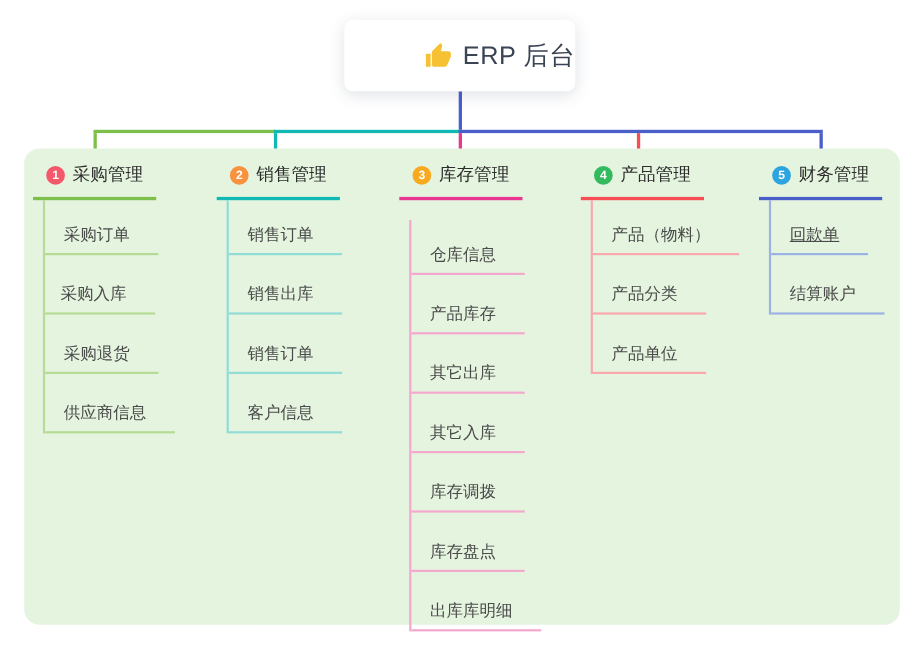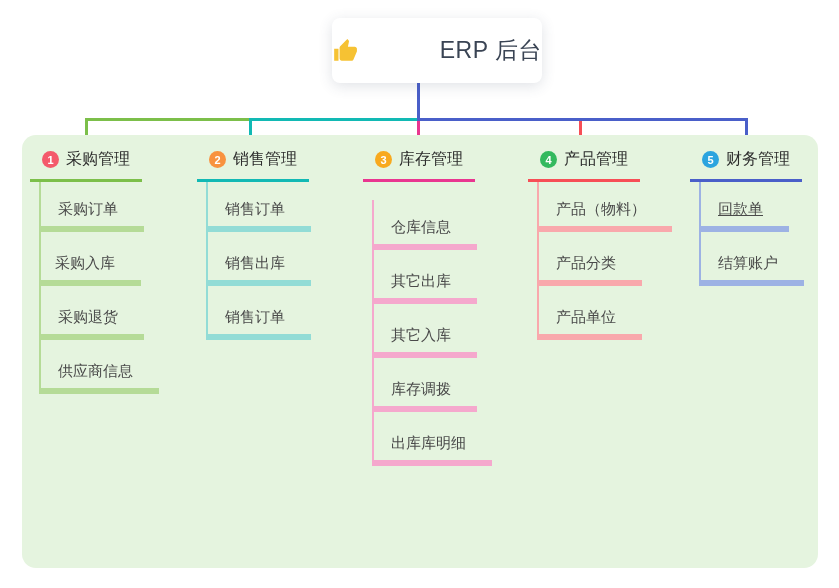--- a/index.html
+++ b/index.html
@@ -1,42 +1,42 @@
 <!DOCTYPE html>
 <html><head>
 <meta charset="utf-8">
 <style>
   html,body{margin:0;padding:0;background:#ffffff;}
   body{font-family:"Liberation Sans","DejaVu Sans",sans-serif;}
   .canvas{position:relative;width:839px;height:588px;background:#ffffff;overflow:hidden;}
 
   
-  .root-card{position:absolute;left:332px;top:18px;width:210px;height:65px;background:#ffffff;
+  .root-card{position:absolute;left:313px;top:18px;width:210px;height:65px;background:#ffffff;
     border-radius:8px;box-shadow:0 3px 14px rgba(60,72,100,.16);display:flex;align-items:center;
-    justify-content:space-between;gap:10px;z-index:3;}
+    justify-content:flex-end;gap:10px;z-index:3;}
   .root-icon{display:inline-flex;width:26px;height:26px;}
   .root-title{font-size:23px;color:#3a4454;font-weight:500;letter-spacing:.5px;}
 
   
   .connector{position:absolute;background:#999;z-index:1;}
 
   
   .panel{position:absolute;left:22px;top:135px;width:796px;height:433px;border-radius:14px;z-index:2;}
 
   
   .branch{position:absolute;top:14px;}
   .branch-header{display:flex;align-items:center;gap:7px;width:max-content;min-width:96px;
     padding:0 12px 9px 12px;border-bottom:3px solid #000;box-sizing:border-box;cursor:pointer;}
   .badge{width:17px;height:17px;border-radius:50%;display:inline-flex;align-items:center;
     justify-content:center;color:#fff;font-size:11px;font-weight:bold;flex:0 0 auto;}
   .branch-label{font-size:16px;color:#2d2d2d;font-weight:500;white-space:nowrap;}
 
   .leaf-list{list-style:none;margin:0 0 0 9px;padding:0;border-left:2px solid #ccc;width:max-content;}
   .leaf{height:54px;box-sizing:border-box;display:flex;align-items:flex-end;
-    padding:0 26px 7px 17px;width:max-content;min-width:86px;border-bottom:6px solid #737373;
+    padding:0 26px 7px 17px;width:max-content;min-width:86px;border-bottom:2px solid #737373;
     font-size:15px;color:#4a4a4a;white-space:nowrap;cursor:pointer;}
   .leaf:first-child{height:50px;}
 </style>
 </head>
 <body>
 
 <div class="canvas">
 
   <div class="root-card">
     <span class="root-icon">
@@ -74,32 +74,35 @@
       </div>
       <div class="branch" style="left: 175px;">
         <div class="branch-header" style="border-bottom-color: rgb(18, 185, 180);">
           <span class="badge" style="background: rgb(248, 146, 63);">2</span>
           <span class="branch-label">销售管理</span>
         </div>
         <ul class="leaf-list" style="border-left-color: rgb(146, 220, 214);">
           <li class="leaf" style="border-bottom-color: rgb(146, 220, 214);">销售订单</li>
           <li class="leaf" style="border-bottom-color: rgb(146, 220, 214);">销售出库</li>
           <li class="leaf" style="border-bottom-color: rgb(146, 220, 214);">销售订单</li>
+          <li class="leaf" style="border-bottom-color: rgb(146, 220, 214);">客户信息</li>
         </ul>
       </div>
       <div class="branch" style="left: 341px;">
         <div class="branch-header" style="border-bottom-color: rgb(233, 54, 144);">
           <span class="badge" style="background: rgb(248, 169, 30);">3</span>
           <span class="branch-label">库存管理</span>
         </div>
         <ul class="leaf-list" style="border-left-color: rgb(245, 168, 205);">
           <li class="leaf" style="border-bottom-color: rgb(245, 168, 205); margin-top: 18px;">仓库信息</li>
+          <li class="leaf" style="border-bottom-color: rgb(245, 168, 205);">产品库存</li>
           <li class="leaf" style="border-bottom-color: rgb(245, 168, 205);">其它出库</li>
           <li class="leaf" style="border-bottom-color: rgb(245, 168, 205);">其它入库</li>
           <li class="leaf" style="border-bottom-color: rgb(245, 168, 205);">库存调拨</li>
+          <li class="leaf" style="border-bottom-color: rgb(245, 168, 205);">库存盘点</li>
           <li class="leaf" style="border-bottom-color: rgb(245, 168, 205);">出库库明细</li>
         </ul>
       </div>
       <div class="branch" style="left: 506px;">
         <div class="branch-header" style="border-bottom-color: rgb(247, 78, 86);">
           <span class="badge" style="background: rgb(51, 185, 94);">4</span>
           <span class="branch-label">产品管理</span>
         </div>
         <ul class="leaf-list" style="border-left-color: rgb(249, 168, 172);">
           <li class="leaf" style="border-bottom-color: rgb(249, 168, 172);">产品（物料）</li>

